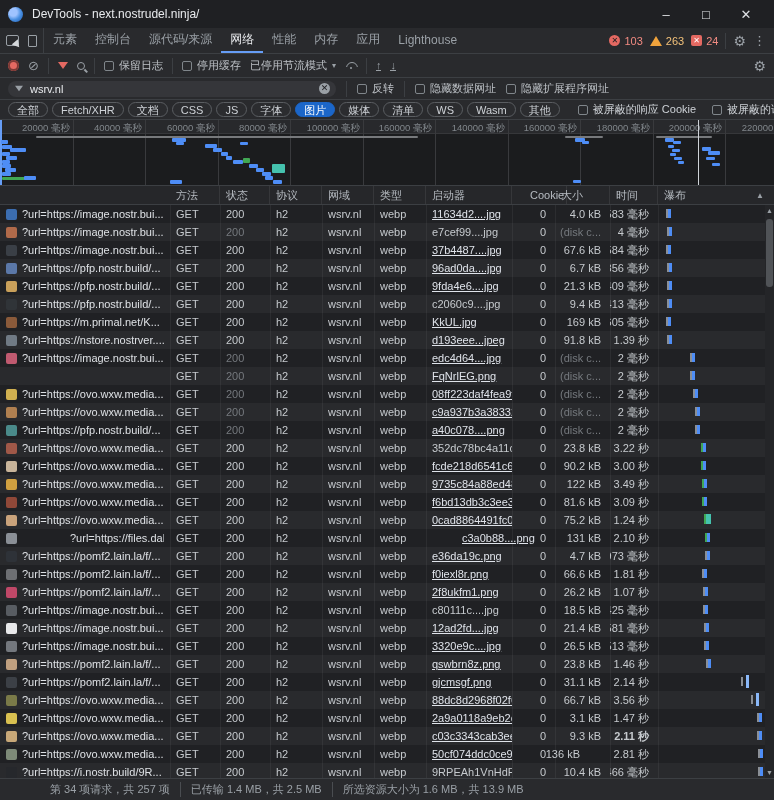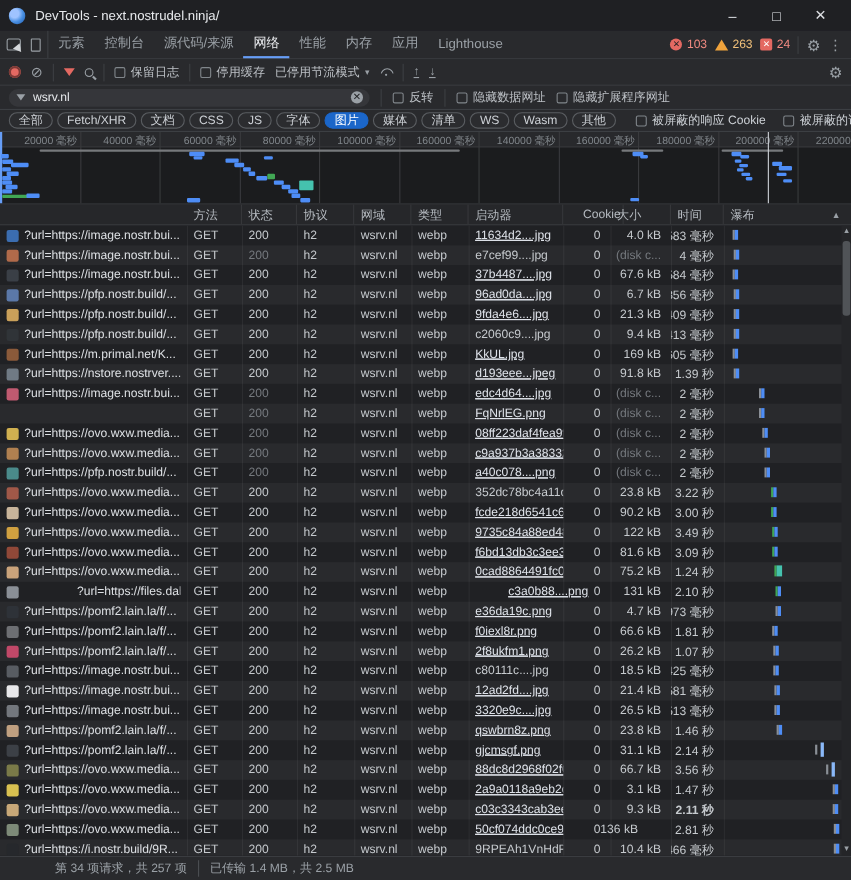--- a/index.html
+++ b/index.html
@@ -1475,13 +1475,14 @@
     <div class="scrollbar">
       <div class="sb-arrow" style="top: 2px;">▲</div>
       <div class="sb-arrow" style="bottom: 2px;">▼</div>
       <div class="sb-thumb" style="top: 14px; height: 68px;"></div>
     </div>
   </div>
 
 <div class="statusbar">
   <span>第 34 项请求，共 257 项</span>
   <span>已传输 1.4 MB，共 2.5 MB</span>
+  <span>所选资源大小为 1.6 MB，共 13.9 MB</span>
 </div>
 
 </body></html>

